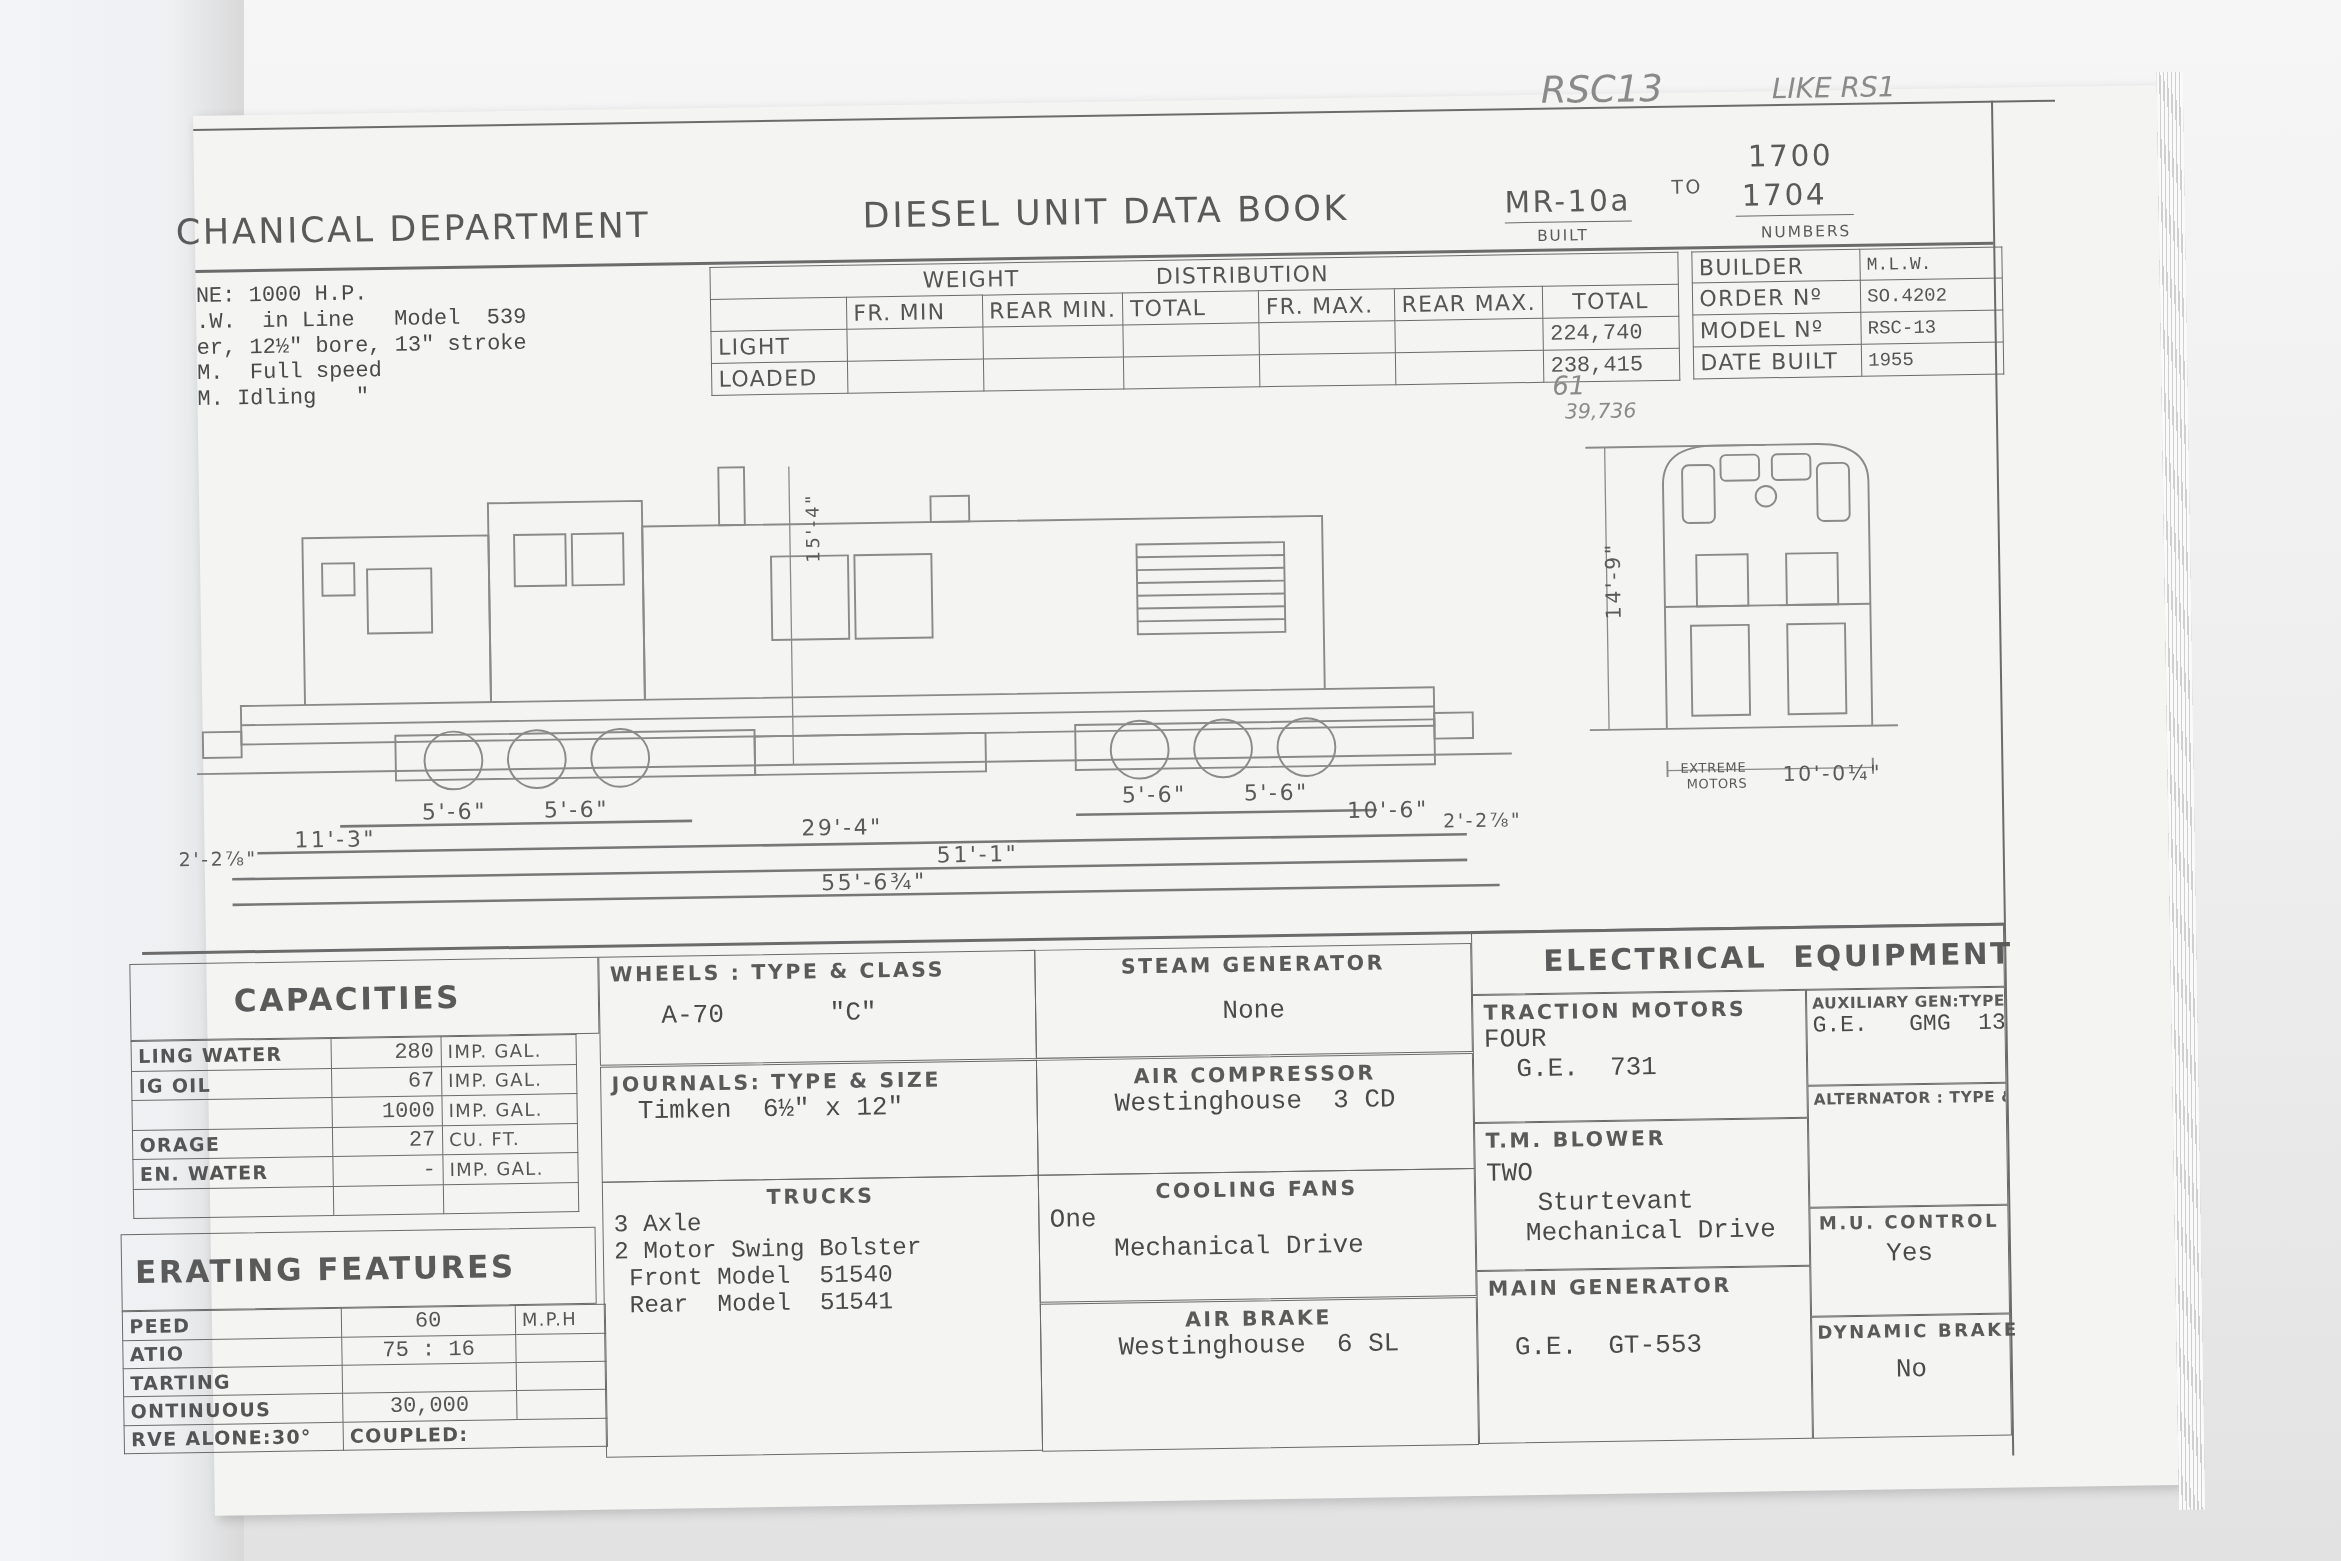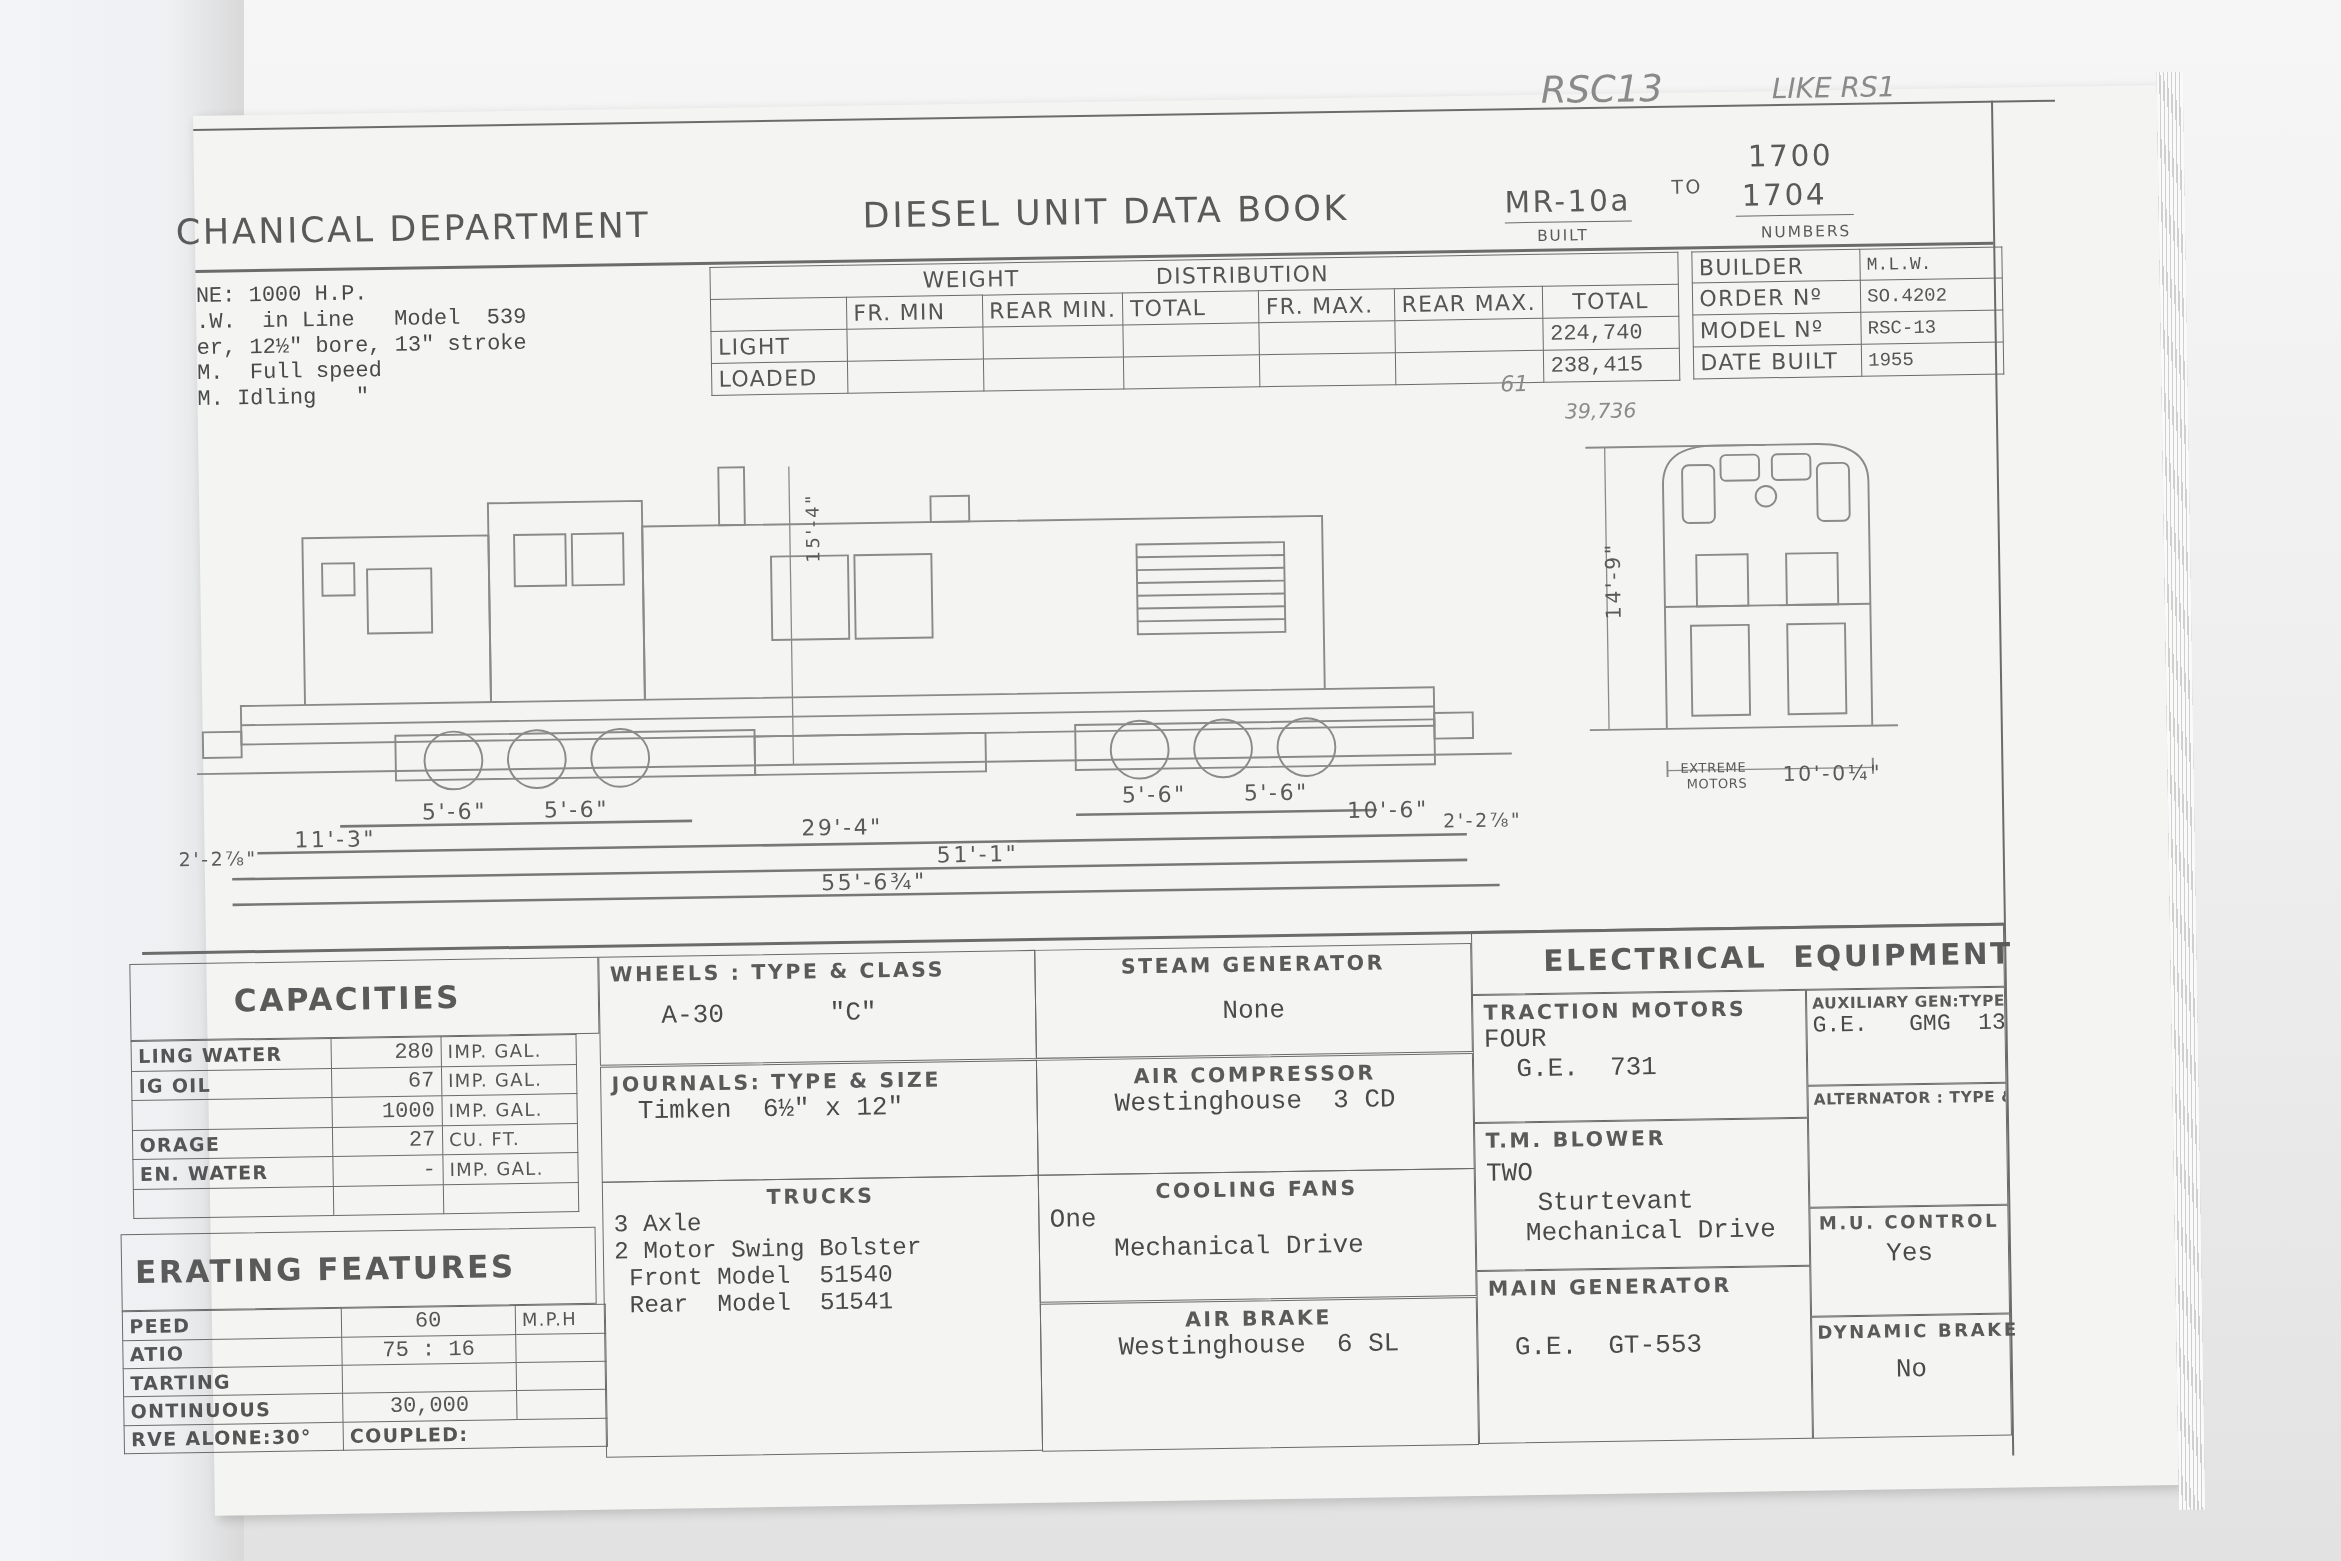--- a/index.html
+++ b/index.html
@@ -105,21 +105,21 @@
       <td class="tcap">LOADED</td>
       <td></td>
       <td></td>
       <td></td>
       <td></td>
       <td></td>
       <td class="tval">238,415</td>
     </tr>
   </tbody>
     </table>
-  <div class="hand" style="left:1303px;top:276px;font-size:22px;">61</div>
+  <div class="hand" style="left:1355px;top:276px;font-size:26px;">61</div>
   <div class="hand" style="left:1367px;top:305px;font-size:20.5px;">39,736</div>
 
   <table class="grid" style="left:1496px;top:159px;">
     <tbody>
         <tr style="height:31px;">
           <td class="tcap" style="width:154px;">BUILDER</td>
           <td class="tval" style="width:128px;font-size:18px;">M.L.W.</td>
         </tr>
     <tr style="height:32px;">
           <td class="tcap">ORDER Nº</td>
@@ -297,21 +297,21 @@
         </tr>
     <tr style="height:28px;">
           <td class="tcap" style="font-weight:bold;font-size:19px;">RVE  ALONE:30°</td>
           <td class="tcap" colspan="2" style="font-weight:bold;font-size:19px;">COUPLED:</td>
         </tr>
   </tbody>
     </table>
 
   <div class="cell" style="left:392px;top:847px;width:437px;height:109px;padding:5.1px 10.3px;">
     <span class="lbl">WHEELS :  TYPE  &amp;  CLASS</span>
-    <span class="type" style="display:inline-block;margin:15.4px 0 0 51px;">A-30</span>
+    <span class="type" style="display:inline-block;margin:15.4px 0 0 51px;">A-70</span>
     <span class="type" style="display:inline-block;margin-left:103px;">"C"</span>
   </div>
   <div class="cell" style="left:392px;top:957px;width:437px;height:116px;padding:5.1px 10.3px;">
     <span class="lbl">JOURNALS: TYPE  &amp;  SIZE</span>
     <span class="type" style="margin-left:26px;">Timken  6½" x 12"</span>
   </div>
   <div class="cell" style="left:392px;top:1072px;width:437px;height:276px;padding:5.1px 10.3px;">
     <span class="lbl" style="text-align:center;">TRUCKS</span>
     <span class="type" style="font-size:24.4px;">3 Axle</span>
     <span class="type" style="font-size:24.4px;">2 Motor Swing Bolster</span>

